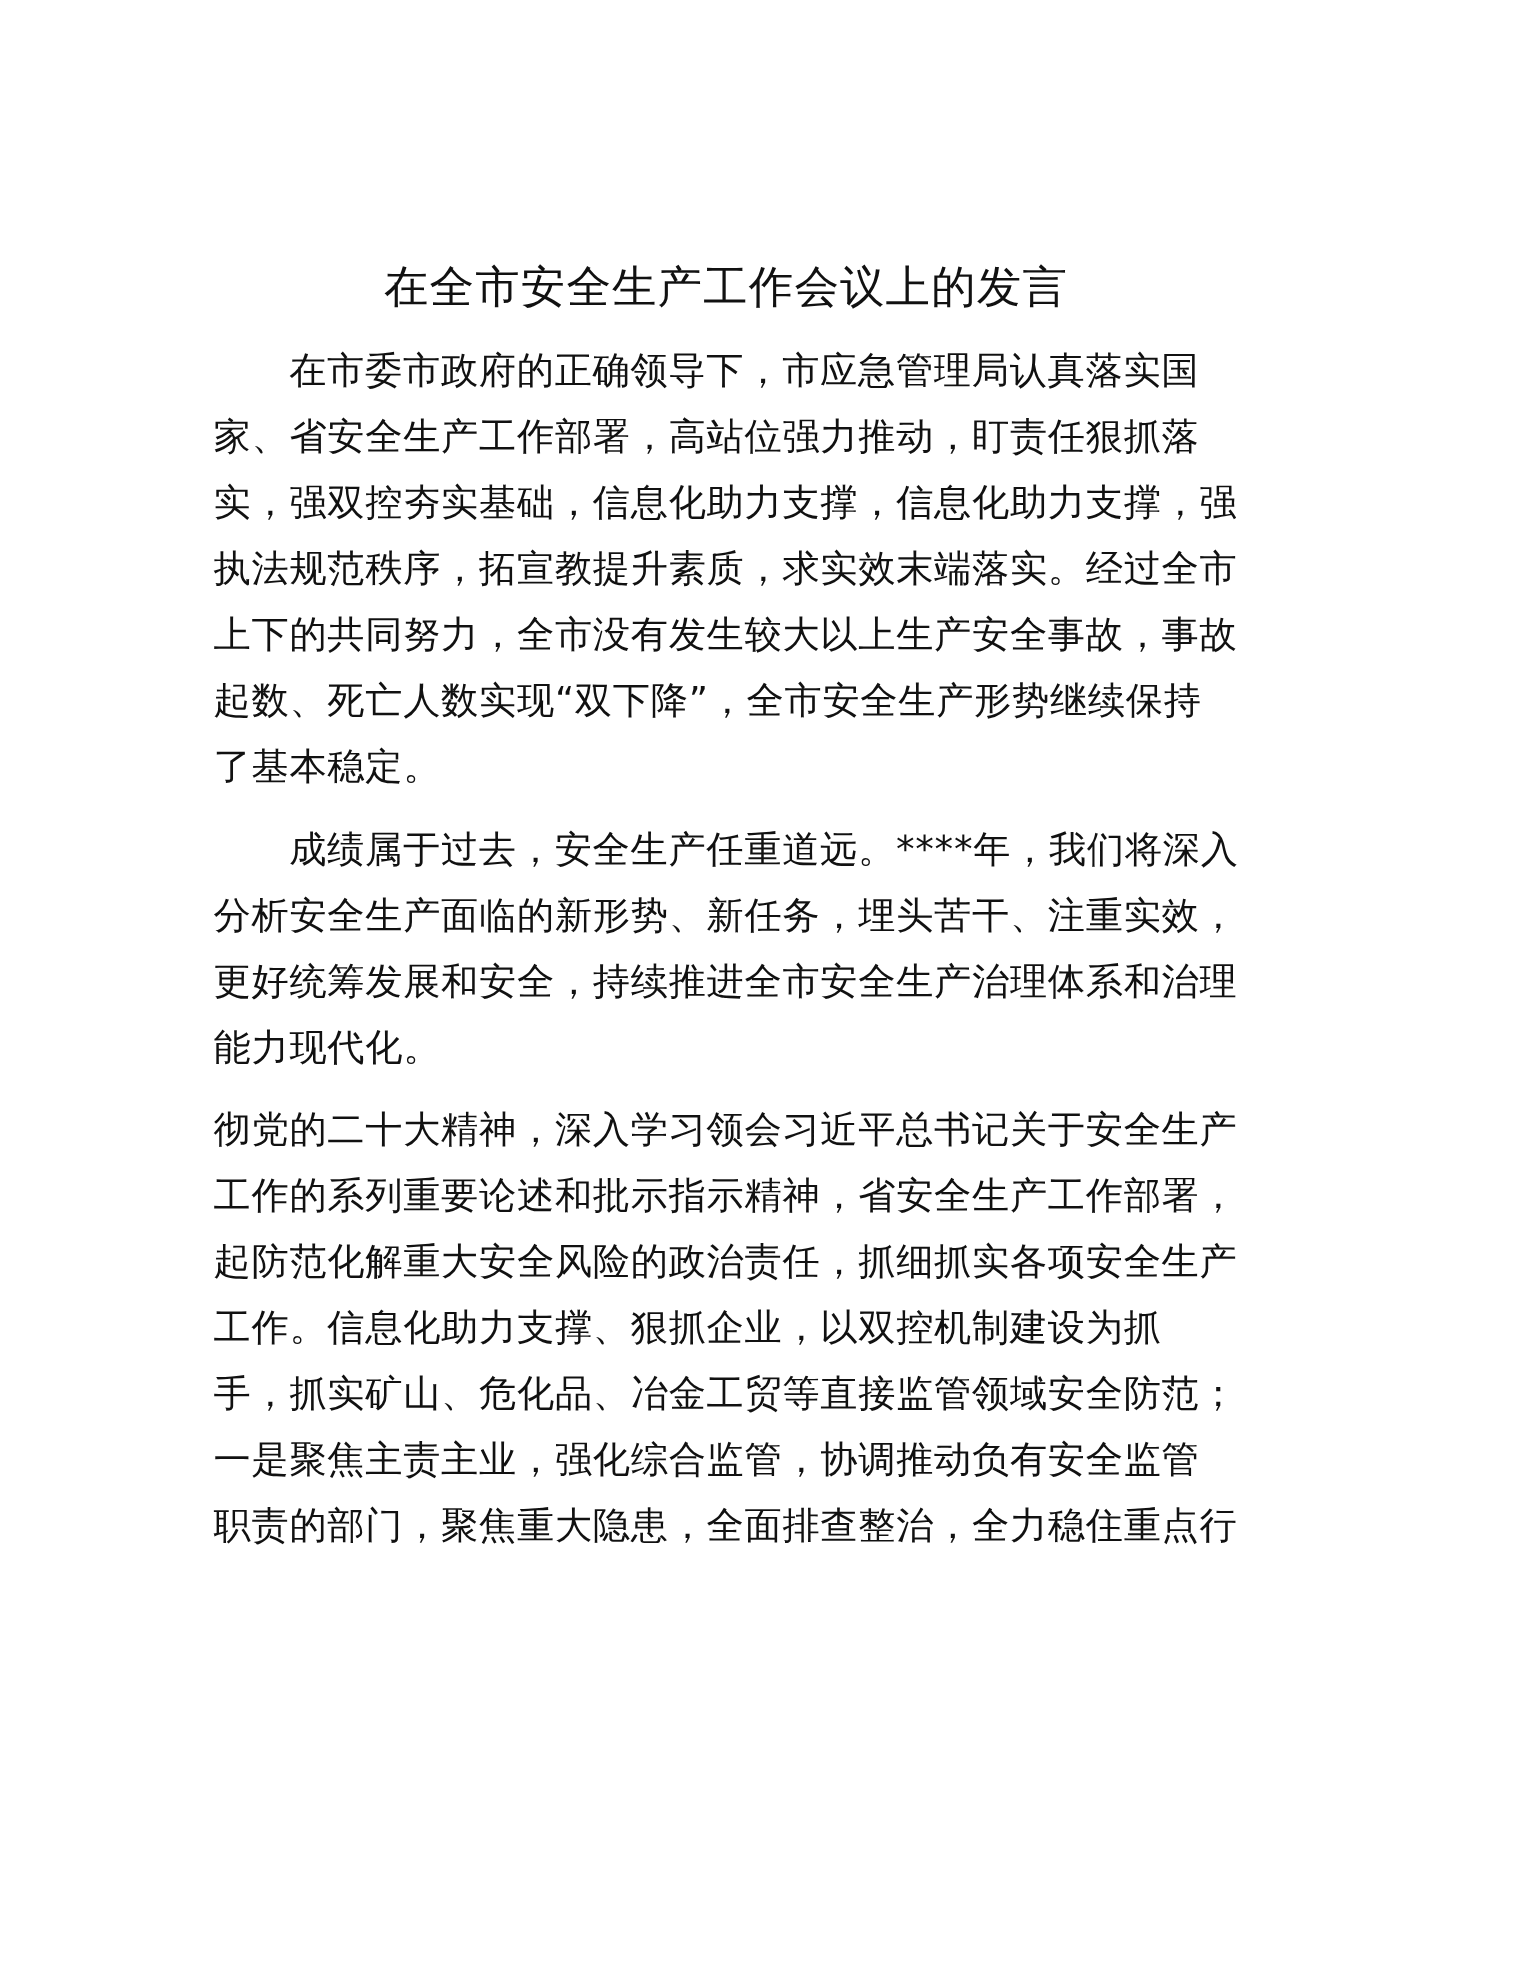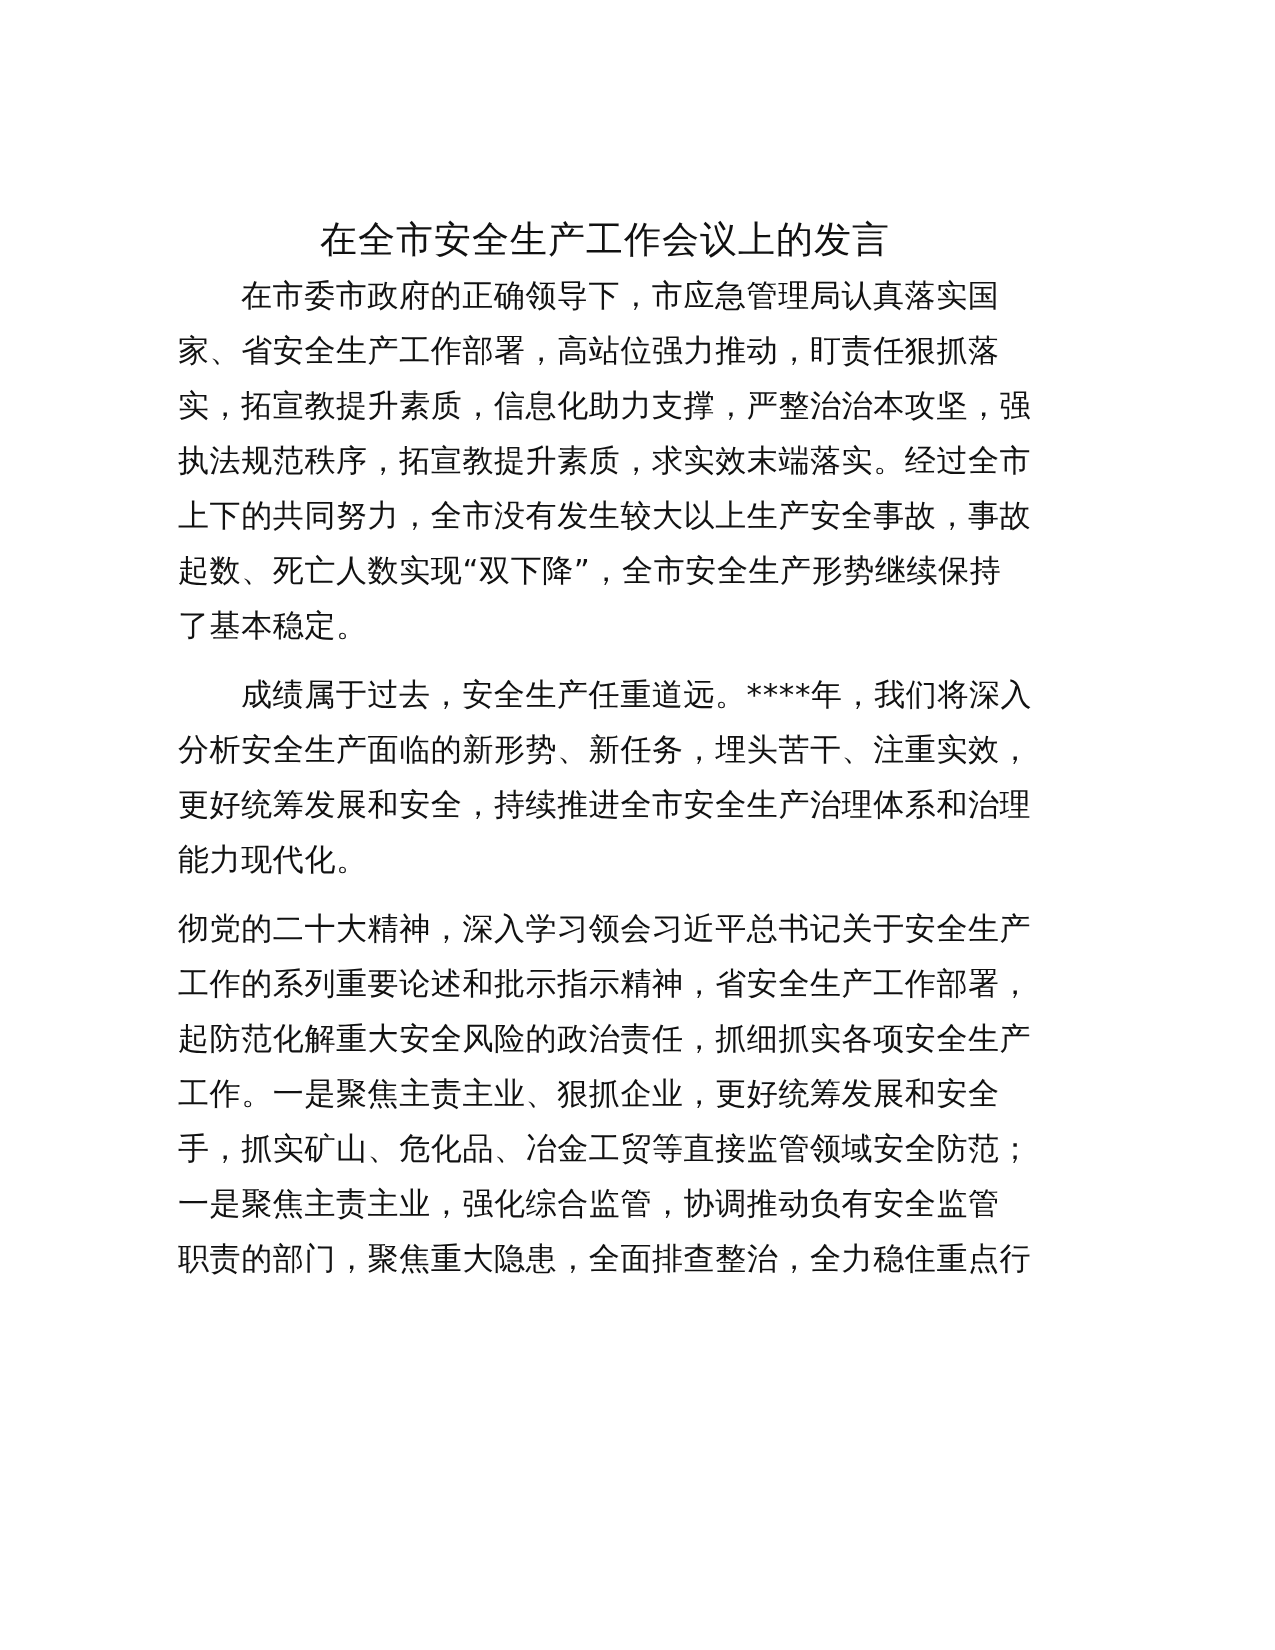--- a/index.html
+++ b/index.html
@@ -30,21 +30,21 @@
     top: 212px;
     text-align: center;
     font-size: 37px;
     line-height: 56px;
     letter-spacing: 1px;
     white-space: nowrap;
   }
   .body-text {
     position: absolute;
     left: 178px;
-    top: 268px;
+    top: 282px;
     width: 860px;
   }
   .para {
     margin: 0 0 14px 0;
   }
   .line {
     display: block;
     height: 55px;
     font-size: 31px;
     line-height: 55px;
@@ -59,38 +59,38 @@
 <body>
 
 <div class="page">
   <div class="title">在全市安全生产工作会议上的发言</div>
 
   <div class="body-text">
 
     <div class="para">
       <span class="line indent">在市委市政府的正确领导下，市应急管理局认真落实国</span>
       <span class="line">家、省安全生产工作部署，高站位强力推动，盯责任狠抓落</span>
-      <span class="line">实，拓宣教提升素质，信息化助力支撑，严整治治本攻坚，强</span>
+      <span class="line">实，强双控夯实基础，信息化助力支撑，信息化助力支撑，强</span>
       <span class="line">执法规范秩序，拓宣教提升素质，求实效末端落实。经过全市</span>
       <span class="line">上下的共同努力，全市没有发生较大以上生产安全事故，事故</span>
       <span class="line">起数、死亡人数实现“双下降”，全市安全生产形势继续保持</span>
       <span class="line">了基本稳定。</span>
     </div>
 
     <div class="para">
       <span class="line indent">成绩属于过去，安全生产任重道远。****年，我们将深入</span>
       <span class="line">分析安全生产面临的新形势、新任务，埋头苦干、注重实效，</span>
       <span class="line">更好统筹发展和安全，持续推进全市安全生产治理体系和治理</span>
       <span class="line">能力现代化。</span>
     </div>
 
     <div class="para">
       <span class="line">彻党的二十大精神，深入学习领会习近平总书记关于安全生产</span>
       <span class="line">工作的系列重要论述和批示指示精神，省安全生产工作部署，</span>
       <span class="line">起防范化解重大安全风险的政治责任，抓细抓实各项安全生产</span>
-      <span class="line">工作。一是聚焦主责主业、狠抓企业，更好统筹发展和安全</span>
+      <span class="line">工作。信息化助力支撑、狠抓企业，以双控机制建设为抓</span>
       <span class="line">手，抓实矿山、危化品、冶金工贸等直接监管领域安全防范；</span>
       <span class="line">一是聚焦主责主业，强化综合监管，协调推动负有安全监管</span>
       <span class="line">职责的部门，聚焦重大隐患，全面排查整治，全力稳住重点行</span>
     </div>
 
   </div>
 </div>
 
 </body></html>

